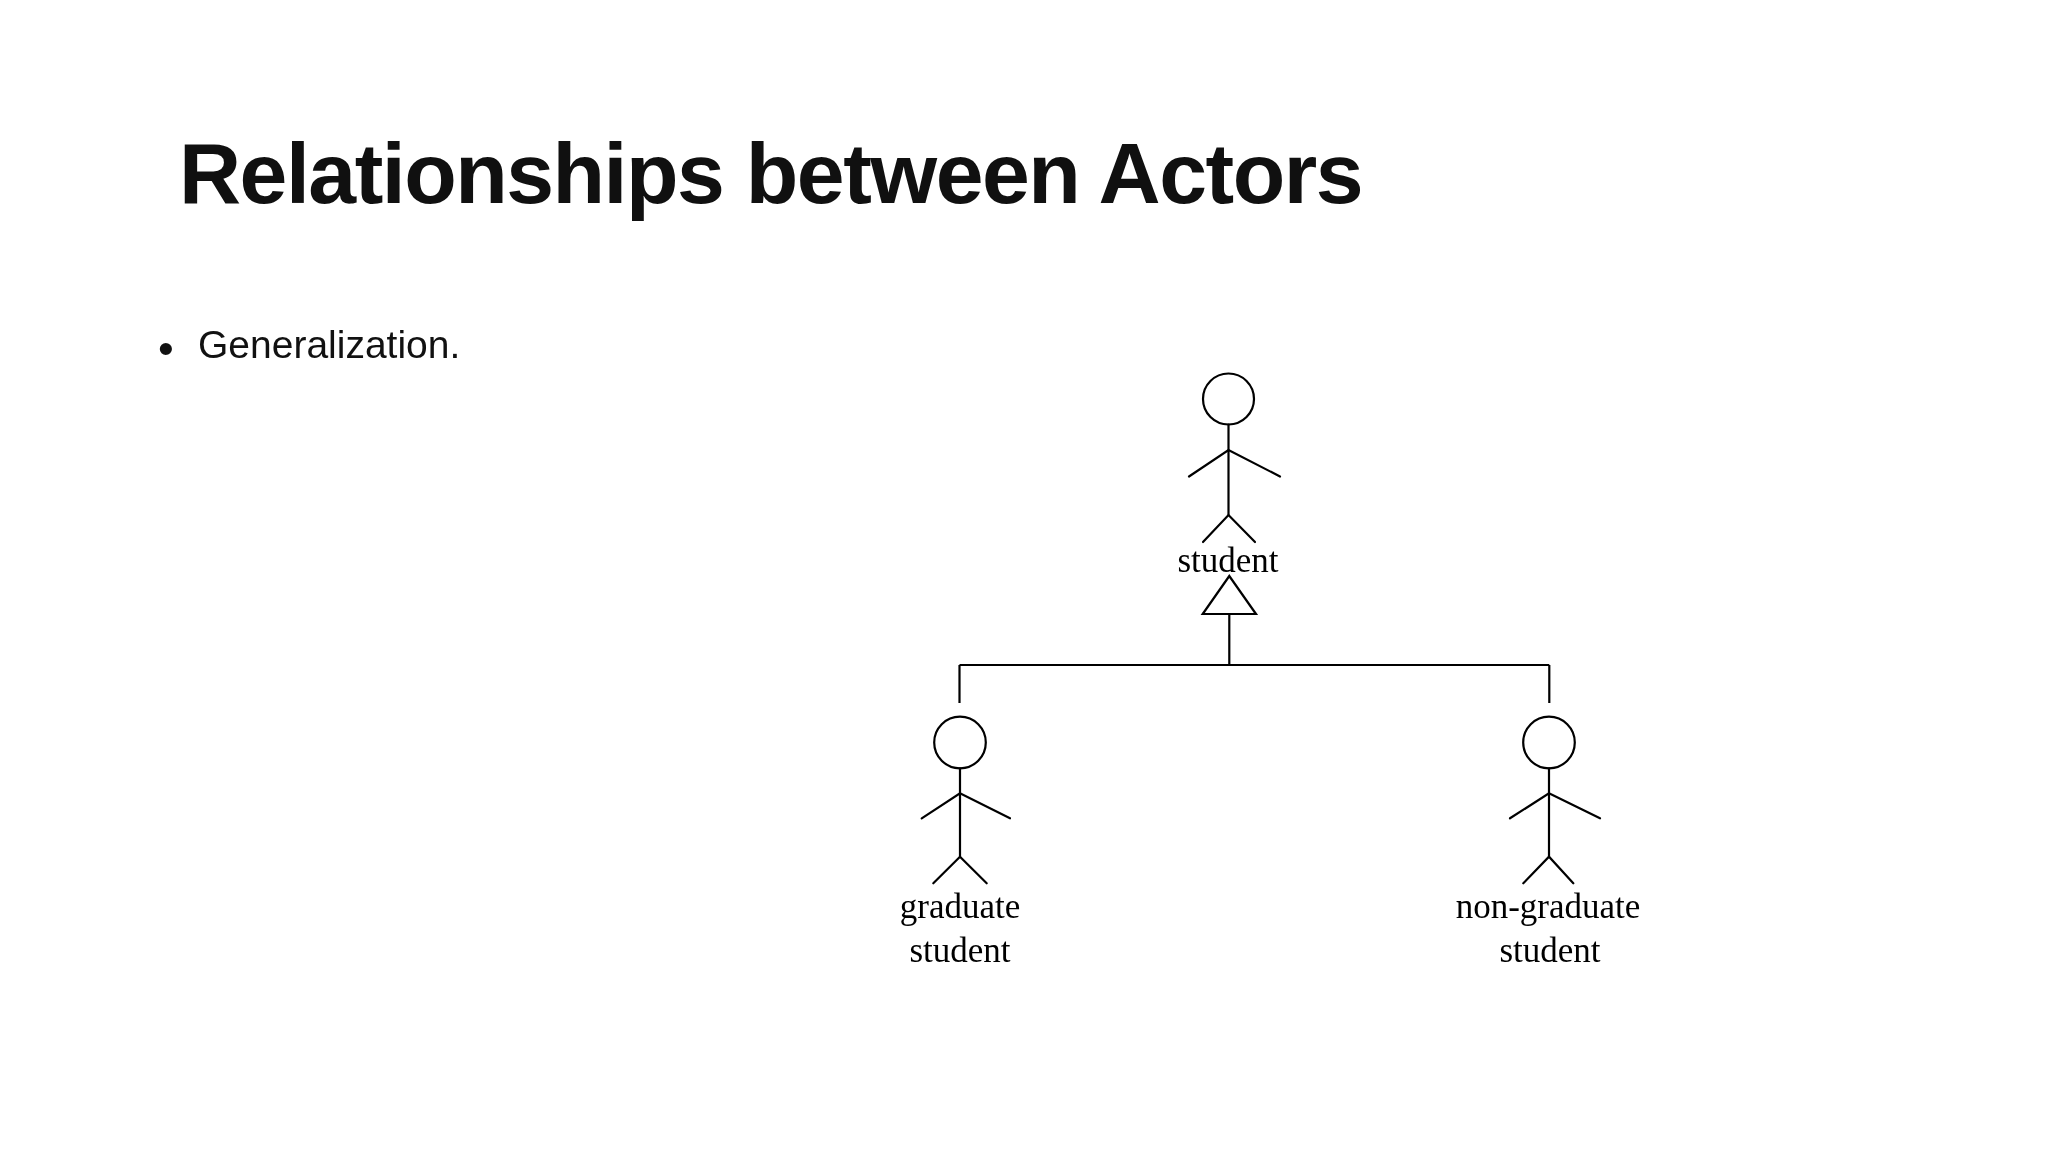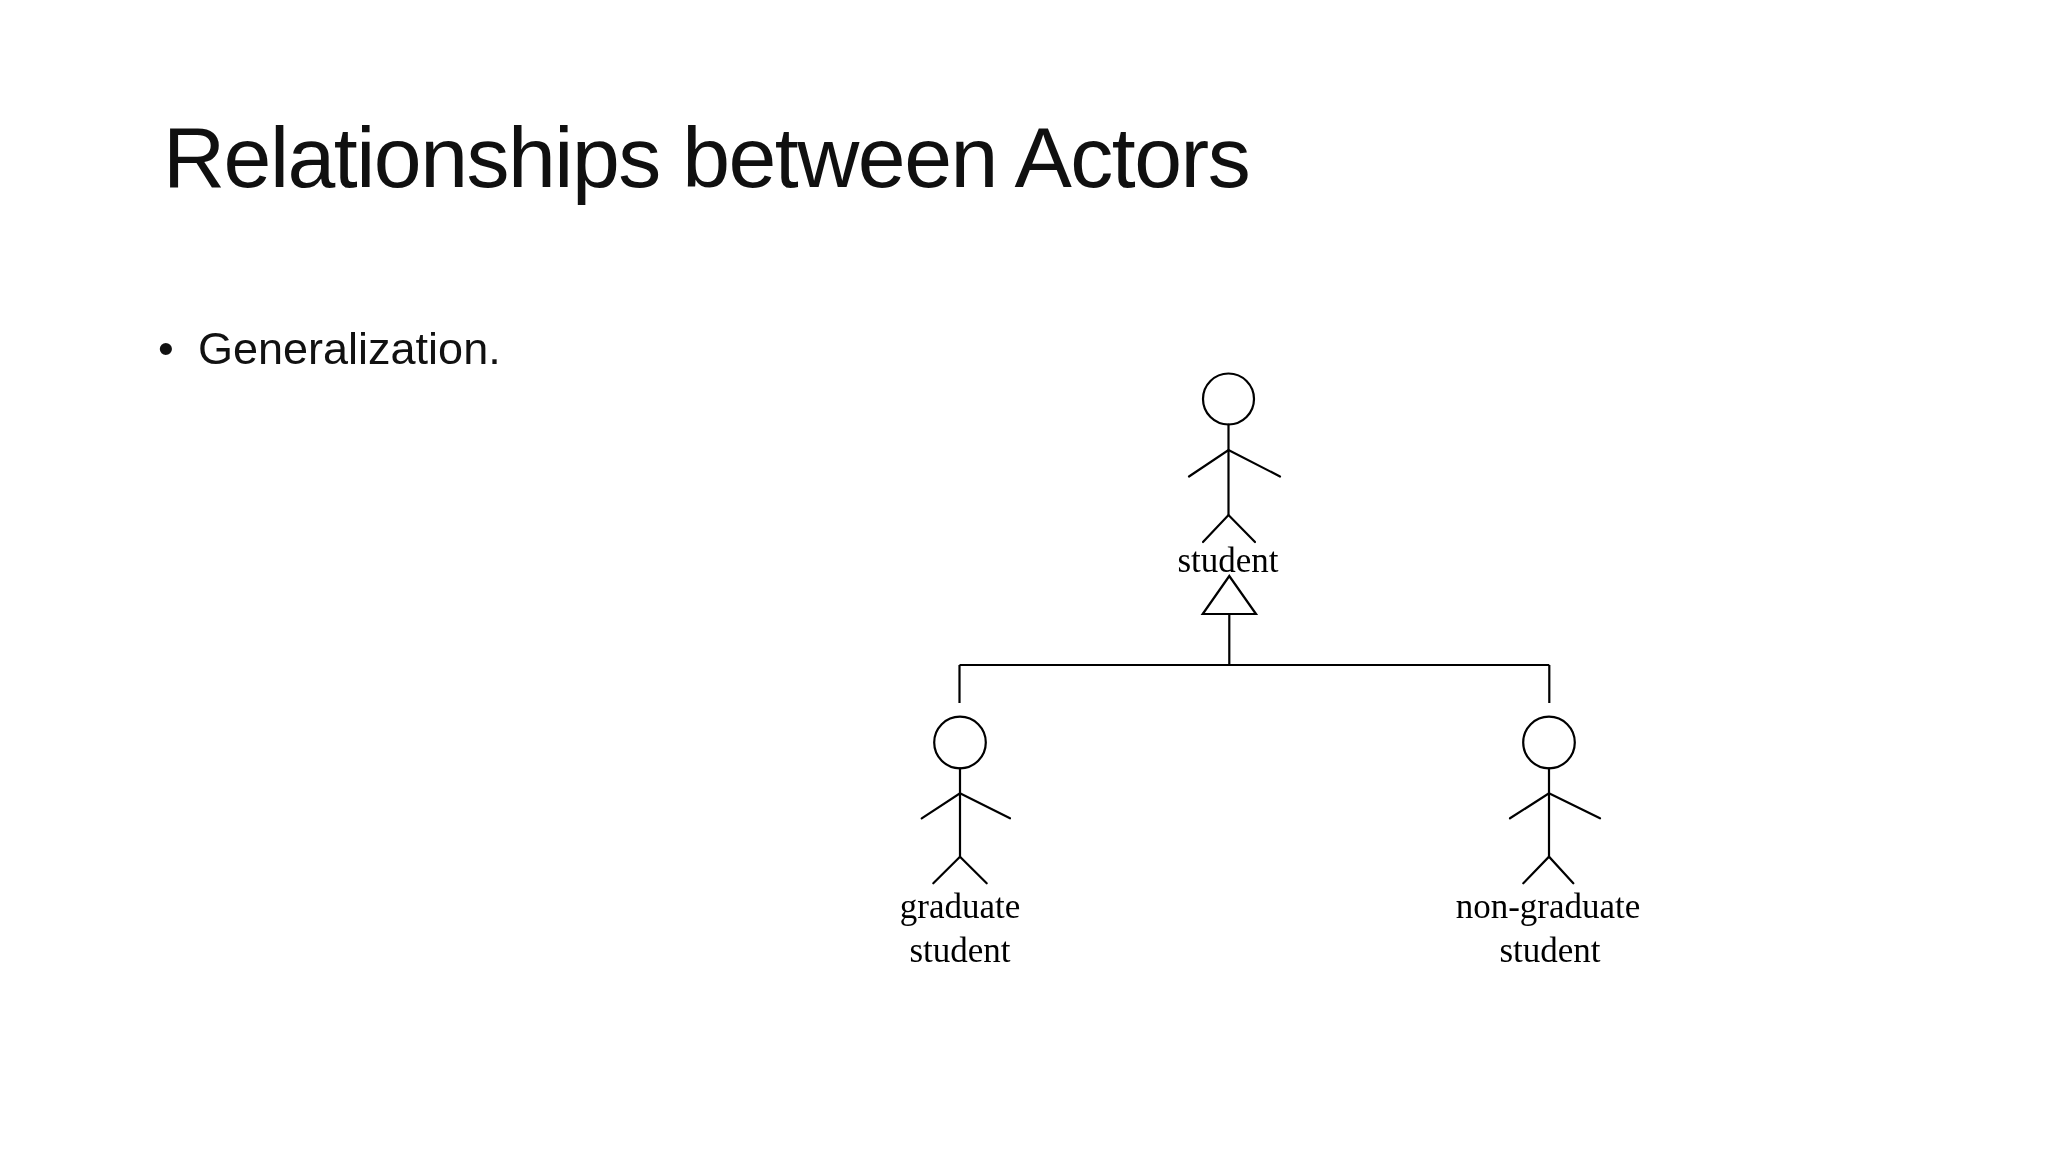--- a/index.html
+++ b/index.html
@@ -12,44 +12,44 @@
     position: relative;
     width: 2048px;
     height: 1152px;
     background: #ffffff;
     overflow: hidden;
   }
   .slide-title {
     position: absolute;
     left: 163px;
     top: 108px;
-    margin: 0;
+    margin: 16px;
     font-size: 86px;
-    font-weight: 400;
+    font-weight: 700;
     letter-spacing: -1.5px;
     color: #101010;
     font-family: "Liberation Sans", sans-serif;
     white-space: nowrap;
   }
   .bullet-row {
     position: absolute;
     left: 158px;
     top: 323px;
     display: flex;
     align-items: flex-start;
     color: #111111;
   }
   .bullet-marker {
     font-size: 45px;
     line-height: 1.15;
     width: 40px;
     flex: 0 0 auto;
   }
   .bullet-text {
-    font-size: 45px;
+    font-size: 39px;
     line-height: 1.15;
     white-space: nowrap;
   }
   .diagram-svg {
     position: absolute;
     left: 0;
     top: 0;
     width: 2048px;
     height: 1152px;
   }

